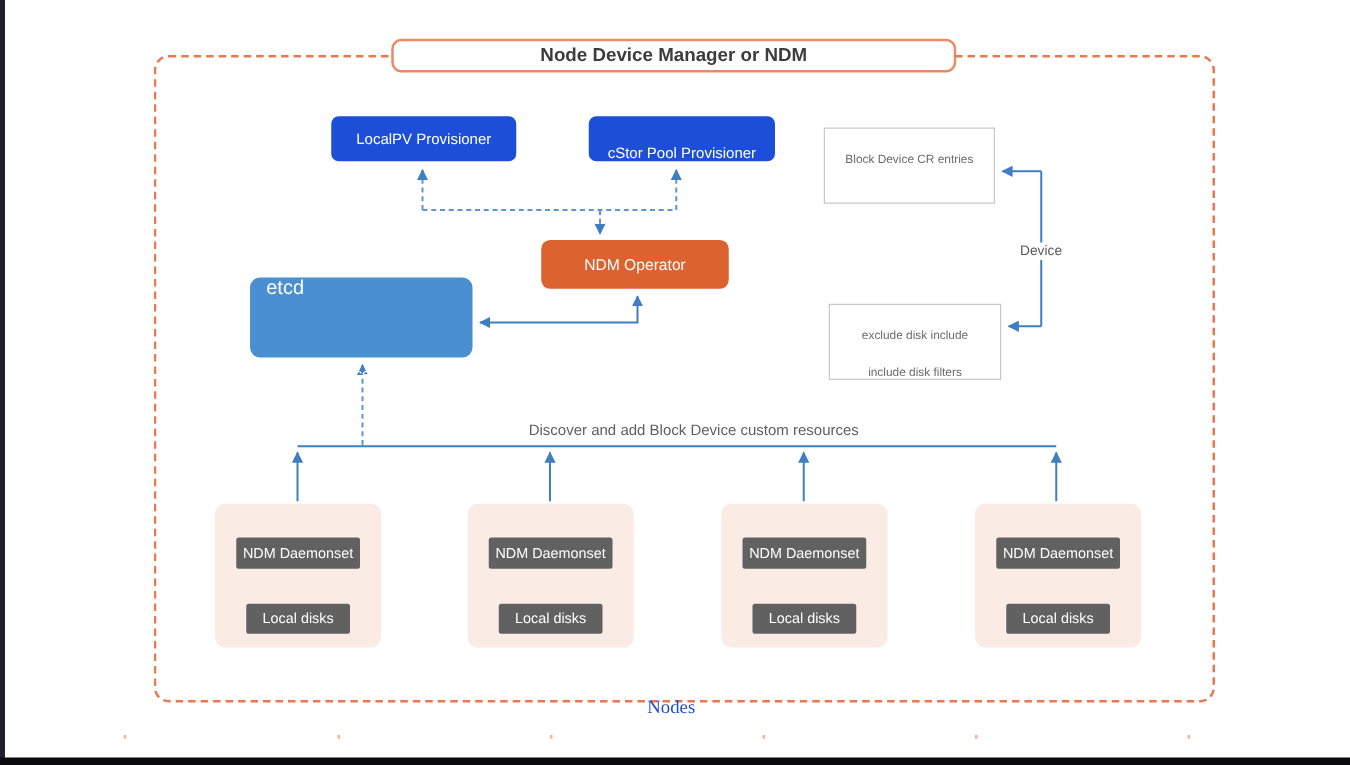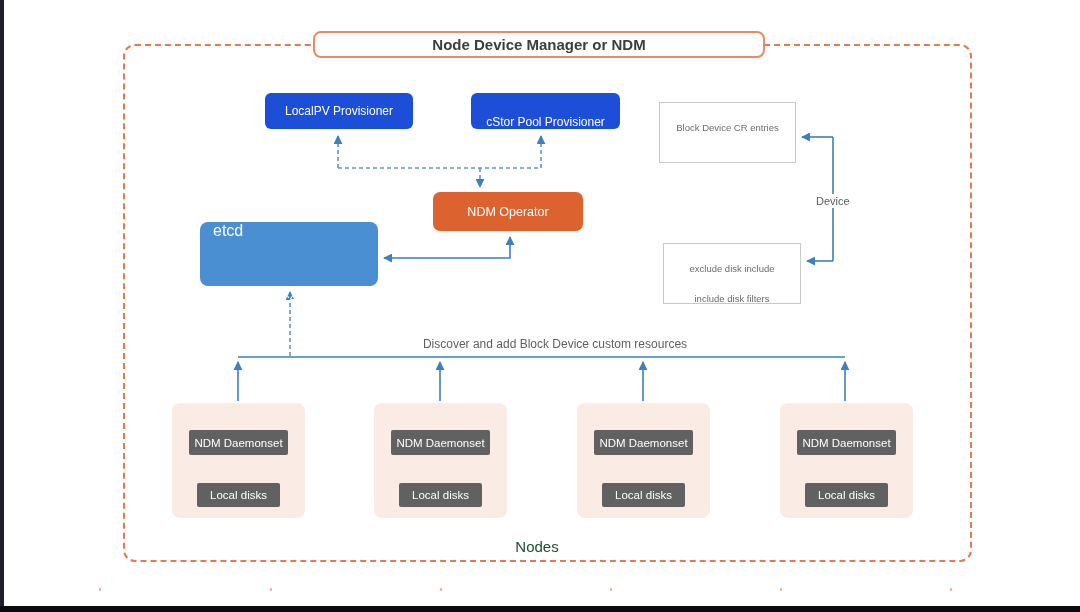--- a/index.html
+++ b/index.html
@@ -78,22 +78,22 @@
   }
   .node-1 { left:172px; } .node-2 { left:374px; } .node-3 { left:577px; } .node-4 { left:780px; }
   .chip {
     position:absolute; background:#616161; color:#ffffff; border-radius:2px;
     display:flex; align-items:center; justify-content:center; font-size:11.5px;
   }
   .chip-daemonset { left:17px; top:27px; width:99px; height:25px; }
   .chip-disks     { left:25px; top:80px; width:83px; height:24px; }
 
   .nodes-label {
-    position:absolute; left:487px; top:538px; width:100px; text-align:center;
-    font-size:15px; color:#14532d; z-index:3;
+    position:absolute; left:487px; top:558px; width:100px; text-align:center;
+    font-size:15px; color:#1d4ed8; z-index:3;font-family:Liberation Serif, serif;
   }
 
   .tick { position:absolute; top:588px; width:2px; height:3px; background:#e8784f; opacity:0.55; z-index:1; }
 </style>
 </head>
 <body>
 
 <div class="edge-left"></div>
 <div class="edge-bottom"></div>
 

